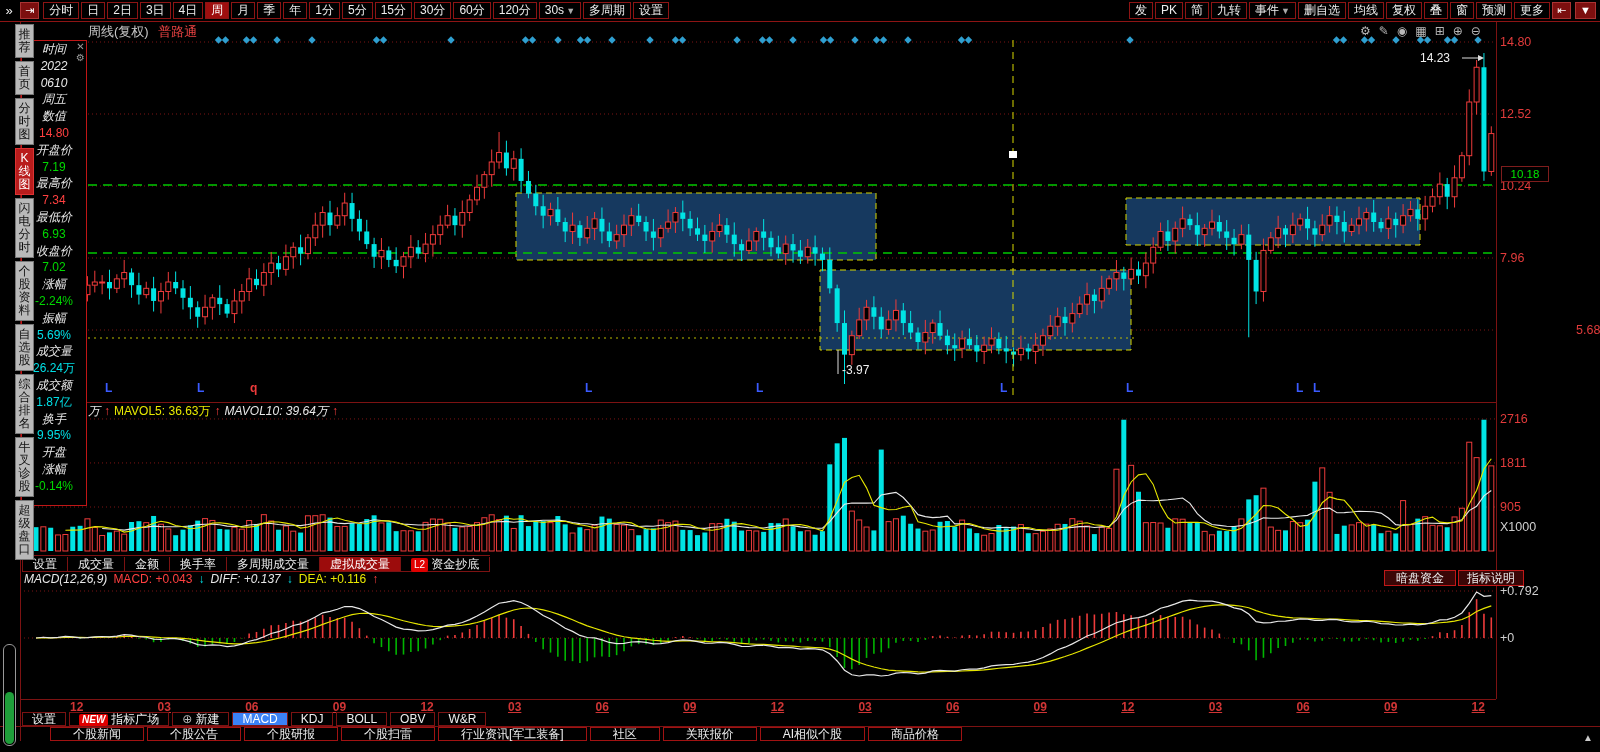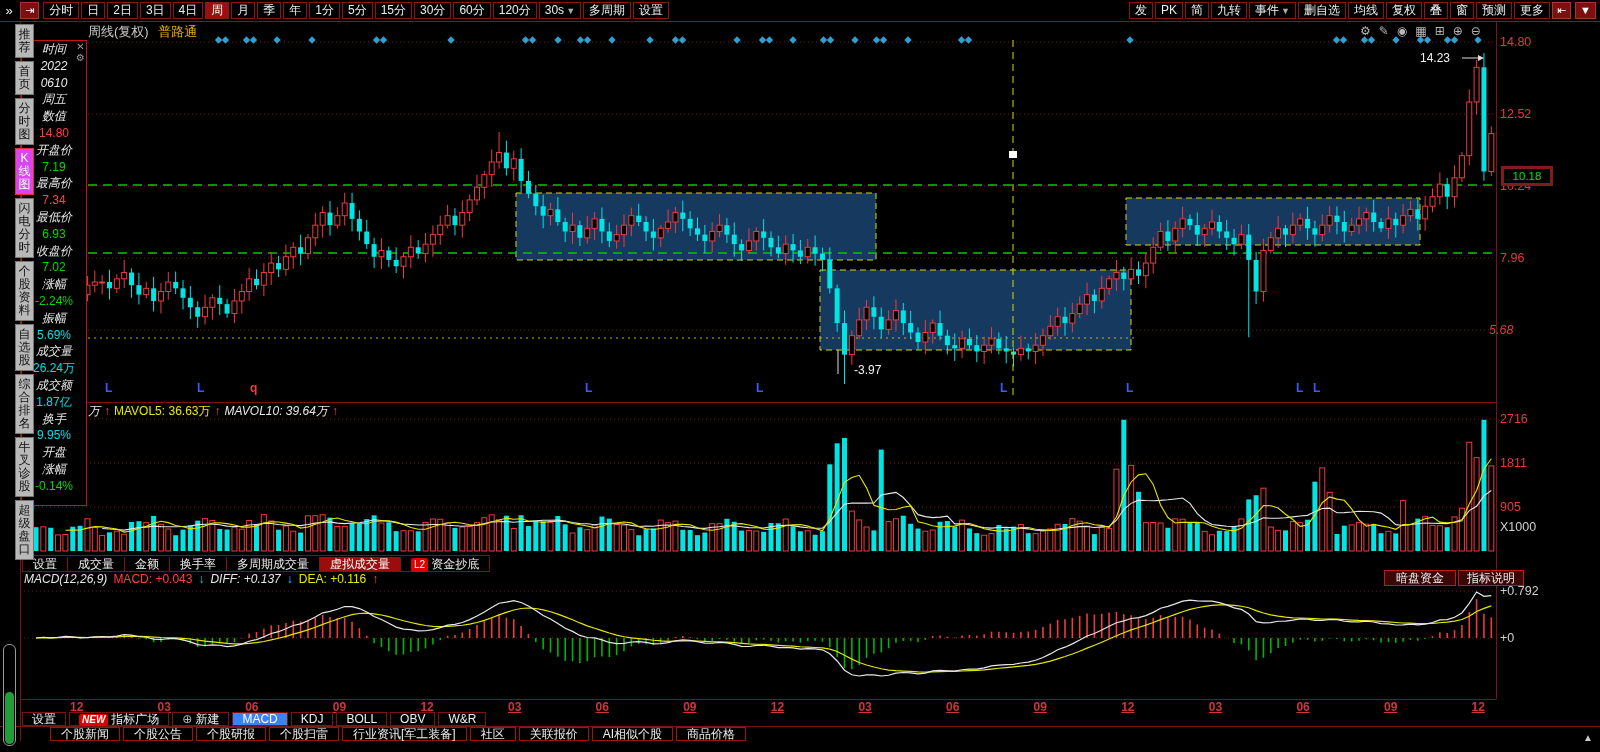--- a/index.html
+++ b/index.html
@@ -13,65 +13,65 @@
         margin:0 2px;font-size:11px;}
   .tbtn{height:15px;line-height:15px;padding:0 5px;border:1px solid #8d1414;margin-left:2px;
         color:#eee;white-space:nowrap;cursor:default;}
   .tbtn.active{background:#9e0e0e;color:#fff;}
   .tbtn .dd{color:#aaa;font-size:9px;margin-left:2px;}
   .tright{margin-left:auto;display:flex;align-items:center;margin-right:2px;}
   
   .sidebar{position:absolute;left:0;top:21px;width:34px;bottom:0;z-index:8;display:flex;flex-direction:column;align-items:flex-end;}
   .sitem{width:17px;margin-top:3px;background:#b9b9b9;color:#111;line-height:13px;text-align:center;
          padding:3px 0;word-break:break-all;border:1px solid #777;cursor:default;}
-  .sitem.active{background:#d946ef;color:#fff;border-color:#d33;}
+  .sitem.active{background:#b91c1c;color:#fff;border-color:#d33;}
   .vslider{position:absolute;left:3px;bottom:6px;width:11px;height:100px;border:1px solid #999;border-radius:6px;background:#000;}
   .vslider .fill{position:absolute;left:1px;right:1px;bottom:1px;height:52%;background:#1f9e3a;border-radius:5px;}
   
   svg.layer{position:absolute;left:0;top:0;z-index:1;}
   
   .hline,.vline{position:absolute;background:#7c1212;z-index:2;}
   
   .ctitle{position:absolute;left:88px;top:23px;z-index:3;font-size:13px;}
-  .ctitle .t1{color:#c8c8c8;} .ctitle .t2{color:#eab308;margin-left:6px;}
+  .ctitle .t1{color:#c8c8c8;} .ctitle .t2{color:#ef4444;margin-left:6px;}
   .cicons{position:absolute;left:1360px;top:24px;z-index:3;display:flex;gap:8px;color:#b9b9b9;font-size:12px;}
   
   .info{position:absolute;left:21px;top:40px;width:64px;height:464px;border:1px solid #c01616;background:#000;
         z-index:5;text-align:center;line-height:16.8px;}
   .info .ic{position:absolute;right:1px;top:0;color:#999;font-size:10px;line-height:11px;}
   .cw{color:#e8e8e8;font-style:italic;} .cr{color:#ff4040;} .cg{color:#00d800;} .cc{color:#00e0e6;} .cy{color:#e8e800;}
   
   .axis-lbl{position:absolute;left:1500px;z-index:3;font-size:12.5px;color:#e23b3b;}
   .axis-lbl.white{color:#cfcfcf;}
   .xlbl{position:absolute;top:700px;z-index:3;font-size:12px;color:#d03535;font-weight:bold;text-decoration:underline;}
   .volrow{position:absolute;left:88px;top:403px;z-index:3;white-space:nowrap;}
   .volrow span{margin-right:4px;}
   .macdrow{position:absolute;left:24px;top:572px;z-index:3;white-space:nowrap;}
   .macdrow span{margin-right:6px;}
   .peak{position:absolute;left:1420px;top:51px;z-index:3;color:#f0f0f0;}
-  .pricebox{position:absolute;left:1501px;top:166px;width:46px;height:14px;z-index:4;border:3px solid #7f1d1d;
+  .pricebox{position:absolute;left:1501px;top:166px;width:46px;height:14px;z-index:4;border:1px solid #7f1d1d;
             color:#00e400;background:#000;text-align:center;line-height:14px;font-size:11.5px;}
-  .lowlbl{position:absolute;left:842px;top:363px;z-index:3;color:#f0f0f0;margin-left:12px;}
+  .lowlbl{position:absolute;left:842px;top:363px;z-index:3;color:#f0f0f0;}
   .redbtn{position:absolute;z-index:4;height:14px;line-height:14px;background:#3a0606;border:1px solid #c01818;
           color:#eee;text-align:center;}
   .toplink{position:absolute;left:1583px;top:732px;z-index:4;color:#ccc;font-size:10px;}
   
   .ftabs{position:absolute;left:22px;top:555px;z-index:4;display:flex;align-items:center;height:15px;
          border-top:1px solid #7c1212;border-bottom:1px solid #7c1212;}
   .ftab{padding:0 10px;border-right:1px solid #7c1212;height:14px;line-height:14px;color:#eee;white-space:nowrap;cursor:default;}
   .ftab:first-child{border-left:1px solid #7c1212;}
   .ftab.active{background:#9c0c0c;color:#fff;}
   .badge{display:inline-block;background:#e00000;color:#fff;font-size:10px;padding:0 3px;margin-right:3px;border-radius:2px;}
   .badge.it{font-style:italic;font-weight:bold;}
   .btabs{position:absolute;left:22px;top:712px;z-index:4;display:flex;gap:3px;height:14px;}
   .btab{padding:0 9px;border:1px solid #7c1212;height:12px;line-height:12px;color:#eee;white-space:nowrap;cursor:default;}
   .btab.active{background:#3b82f6;color:#fff;}
   .btab .plus{color:#bbb;margin-right:3px;}
   .ntabs{position:absolute;left:50px;top:727px;z-index:4;display:flex;gap:3px;height:14px;}
-  .ntab{padding:0 10px;border:1px solid #a01212;height:12px;line-height:12px;color:#eee;white-space:nowrap;cursor:default;}
+  .ntab{padding:0 22px;border:1px solid #a01212;height:12px;line-height:12px;color:#eee;white-space:nowrap;cursor:default;}
 </style>
 </head>
 <body>
 
 <div class="app">
 
   <svg class="layer" id="canvas" width="1600" height="752">
       <line x1="88" y1="42" x2="1496" y2="42" stroke="#7d1414" stroke-dasharray="1 3"></line>
       <line x1="88" y1="114.00240000000004" x2="1496" y2="114.00240000000004" stroke="#7d1414" stroke-dasharray="1 3"></line>
       <line x1="88" y1="186.00480000000002" x2="1496" y2="186.00480000000002" stroke="#7d1414" stroke-dasharray="1 3"></line>
@@ -1103,21 +1103,21 @@
       <div class="ntab">AI相似个股</div>
       <div class="ntab">商品价格</div>
     </div>
   <div class="toplink">▲</div>
 
   <div id="axislabels">
       <div class="axis-lbl" style="left: 1500px; top: 35px;">14.80</div>
       <div class="axis-lbl" style="left: 1500px; top: 107.002px;">12.52</div>
       <div class="axis-lbl" style="left: 1500px; top: 179.005px;">10.24</div>
       <div class="axis-lbl" style="left: 1500px; top: 251.007px;">7.96</div>
-      <div class="axis-lbl" style="left: 1489px; top: 323.01px; font-style: italic;">5.68</div>
+      <div class="axis-lbl" style="left: 1576px; top: 323.01px;">5.68</div>
       <div class="axis-lbl" style="left: 1500px; top: 411.951px;">2716</div>
       <div class="axis-lbl" style="left: 1500px; top: 455.951px;">1811</div>
       <div class="axis-lbl" style="left: 1500px; top: 500px;">905</div>
       <div class="axis-lbl white" style="left: 1500px; top: 520px;">X1000</div>
       <div class="axis-lbl white" style="left: 1500px; top: 584px;">+0.792</div>
       <div class="axis-lbl white" style="left: 1500px; top: 631px;">+0</div>
       <div class="xlbl" style="left: 70px;">12</div>
       <div class="xlbl" style="left: 157.6px;">03</div>
       <div class="xlbl" style="left: 245.2px;">06</div>
       <div class="xlbl" style="left: 332.8px;">09</div>

